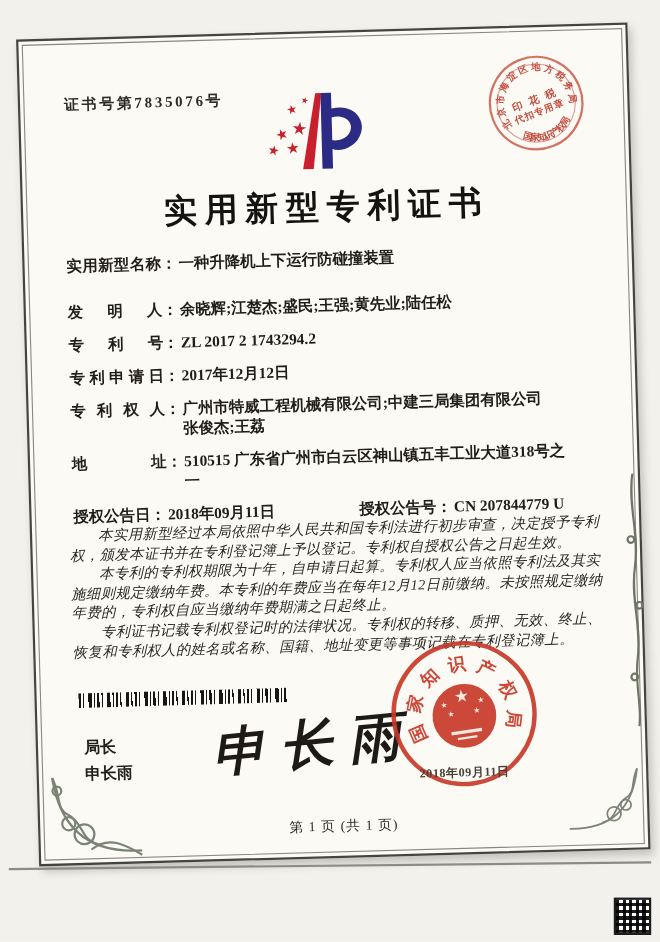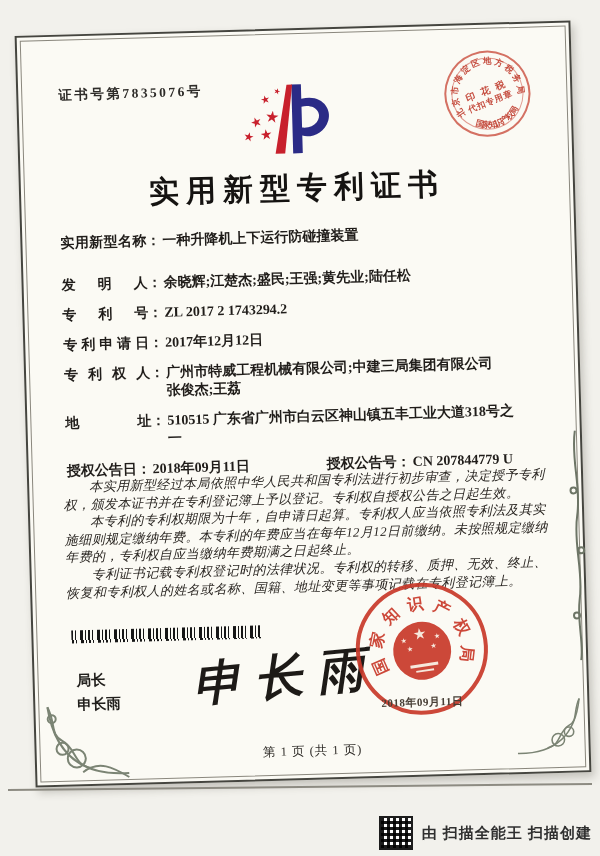--- a/index.html
+++ b/index.html
@@ -259,14 +259,13 @@
         <circle cx="12" cy="120" r="3"></circle>
         <circle cx="6" cy="185" r="3"></circle>
     </svg>
   </div>
 </div>
 
 <div class="paper-edge"></div>
 
 <div class="watermark">
   <div class="qr"></div>
-  <div class="wm-text">由 扫描全能王 扫描创建</div>
 </div>
 
 </body></html>

